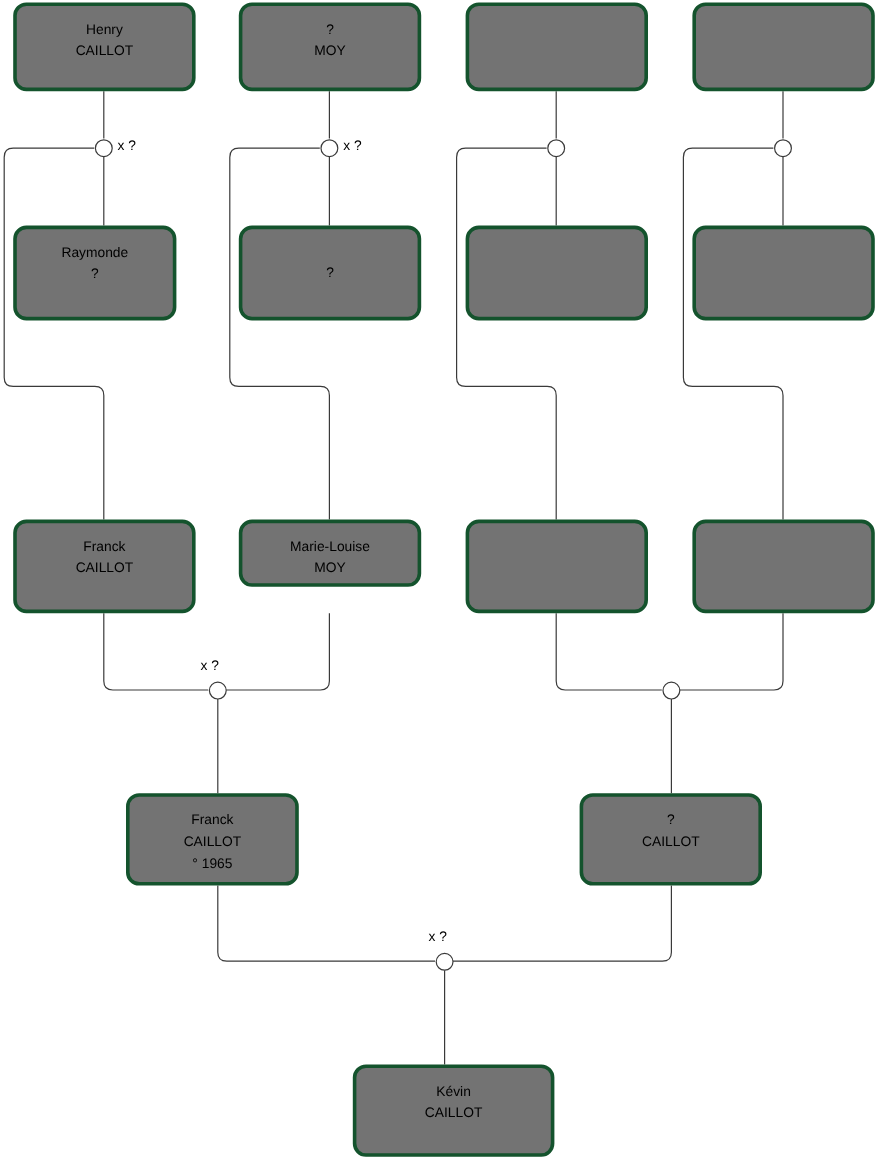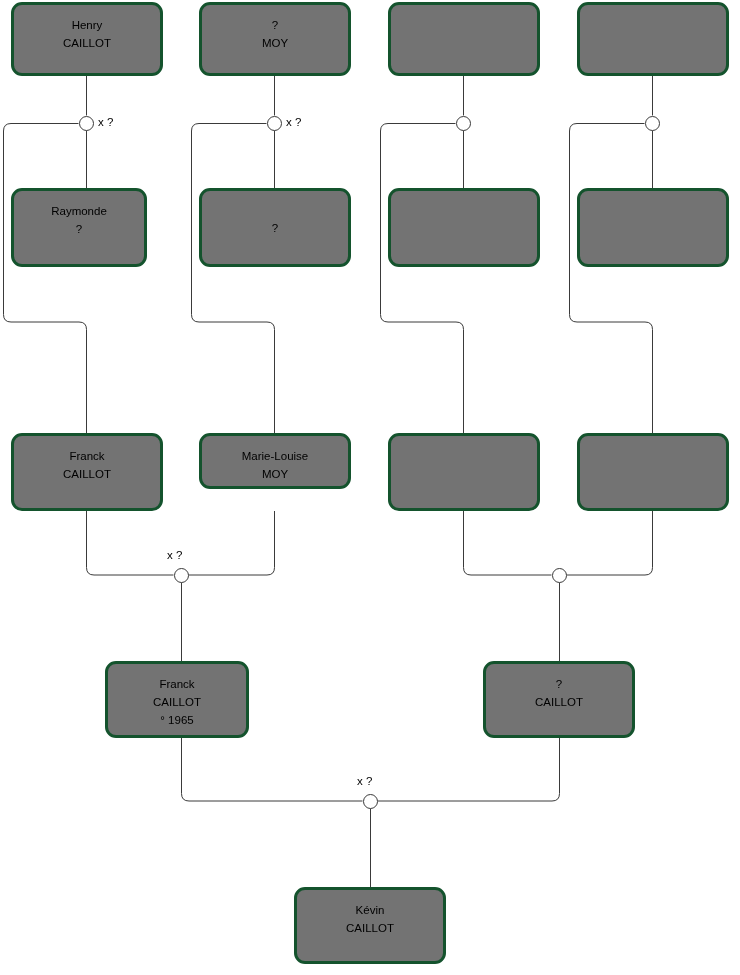--- a/index.html
+++ b/index.html
@@ -163,21 +163,21 @@
     <span class="line">Franck</span>
     <span class="line">CAILLOT</span>
     <span class="line">° 1965</span>
   </div>
 
   <div class="person-box" style="left:483px; top:661px; width:152px; height:77px;">
     <span class="line">?</span>
     <span class="line">CAILLOT</span>
   </div>
 
-  <div class="person-box" style="left:294px; top:887px; width:152px; height:77px;">
+  <div class="person-box" style="left:294px; top:887px; width:168px; height:77px;">
     <span class="line">Kévin</span>
     <span class="line">CAILLOT</span>
   </div>
 
   <div class="union-node" style="left:79px; top:116px;"></div>
   <div class="union-label" style="left:98px; top:116px;">x ?</div>
 
   <div class="union-node" style="left:267px; top:116px;"></div>
   <div class="union-label" style="left:286px; top:116px;">x ?</div>
 

